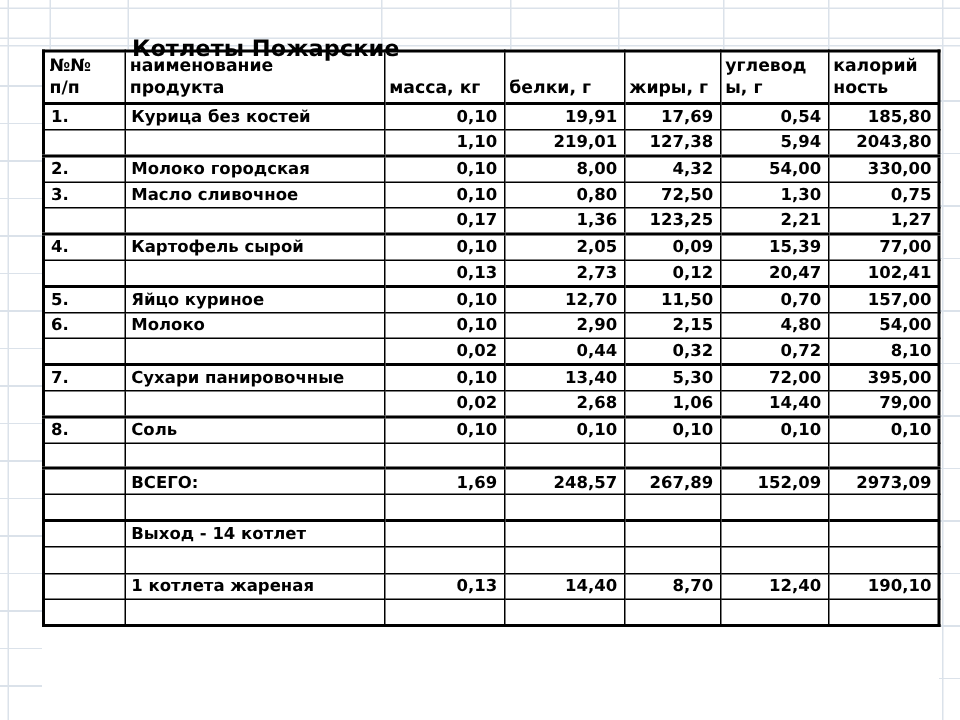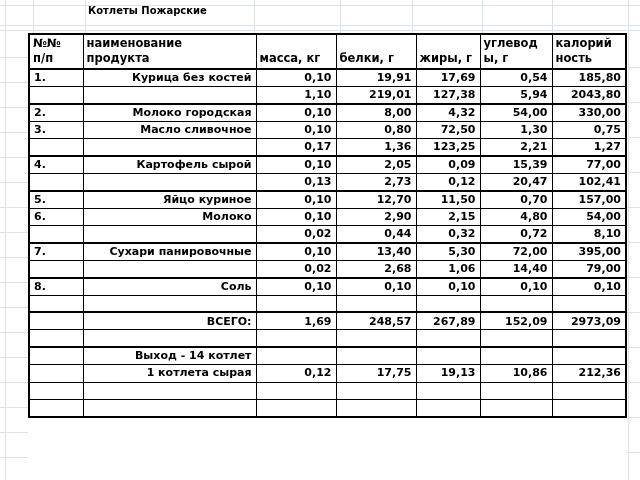--- a/index.html
+++ b/index.html
@@ -33,22 +33,22 @@
   }
   .margin-rows-right {
     position: absolute;
     left: 626px; top: 33px; width: 14px; height: 447px;
     background-image: repeating-linear-gradient(to bottom,
       transparent 0px, transparent 34px, #dbe2ea 34px, #dbe2ea 35px);
   }
 
   .sheet-title {
     position: absolute;
-    left: 88px; top: 5px;
-    font-size: 10px;
+    left: 88px; top: 23px;
+    font-size: 15px;
     font-weight: bold;
     color: #000;
     white-space: nowrap;
   }
 
   table.recipe {
     position: absolute;
     left: 28px; top: 33px;
     border-collapse: collapse;
     table-layout: fixed;
@@ -69,21 +69,21 @@
   tr.head-r td {
     vertical-align: bottom;
     white-space: pre-line;
     padding: 1px 3px 2px 3px;
     border-bottom-width: 2px;
     font-size: 11.5px;
     line-height: 1.3;
   }
   tr.thick td { border-bottom-width: 2px; }
   td.c-no   { text-align: left;  padding-left: 3px; }
-  td.c-name { text-align: right;  padding-left: 3px; }
+  td.c-name { text-align: left;  padding-left: 3px; }
   td.c-val  { text-align: right; padding-right: 4px; }
 </style>
 </head>
 <body>
 
 <div class="sheet">
 
   <div class="gridline-h" style="top:5px"></div>
   <div class="gridline-h" style="top:25px"></div>
   <div class="gridline-h" style="top:30px"></div>
@@ -277,35 +277,35 @@
           <td class="c-no"></td>
           <td class="c-name">Выход - 14 котлет</td>
           <td class="c-val"></td>
           <td class="c-val"></td>
           <td class="c-val"></td>
           <td class="c-val"></td>
           <td class="c-val"></td>
         </tr>
         <tr class="data-r">
           <td class="c-no"></td>
-          <td class="c-name">1 котлета сырая</td>
-          <td class="c-val">0,12</td>
-          <td class="c-val">17,75</td>
-          <td class="c-val">19,13</td>
-          <td class="c-val">10,86</td>
-          <td class="c-val">212,36</td>
-        </tr>
-        <tr class="data-r">
-          <td class="c-no"></td>
-          <td class="c-name"></td>
-          <td class="c-val"></td>
-          <td class="c-val"></td>
-          <td class="c-val"></td>
-          <td class="c-val"></td>
-          <td class="c-val"></td>
+          <td class="c-name"></td>
+          <td class="c-val"></td>
+          <td class="c-val"></td>
+          <td class="c-val"></td>
+          <td class="c-val"></td>
+          <td class="c-val"></td>
+        </tr>
+        <tr class="data-r">
+          <td class="c-no"></td>
+          <td class="c-name">1 котлета жареная</td>
+          <td class="c-val">0,13</td>
+          <td class="c-val">14,40</td>
+          <td class="c-val">8,70</td>
+          <td class="c-val">12,40</td>
+          <td class="c-val">190,10</td>
         </tr>
         <tr class="data-r">
           <td class="c-no"></td>
           <td class="c-name"></td>
           <td class="c-val"></td>
           <td class="c-val"></td>
           <td class="c-val"></td>
           <td class="c-val"></td>
           <td class="c-val"></td>
         </tr>

